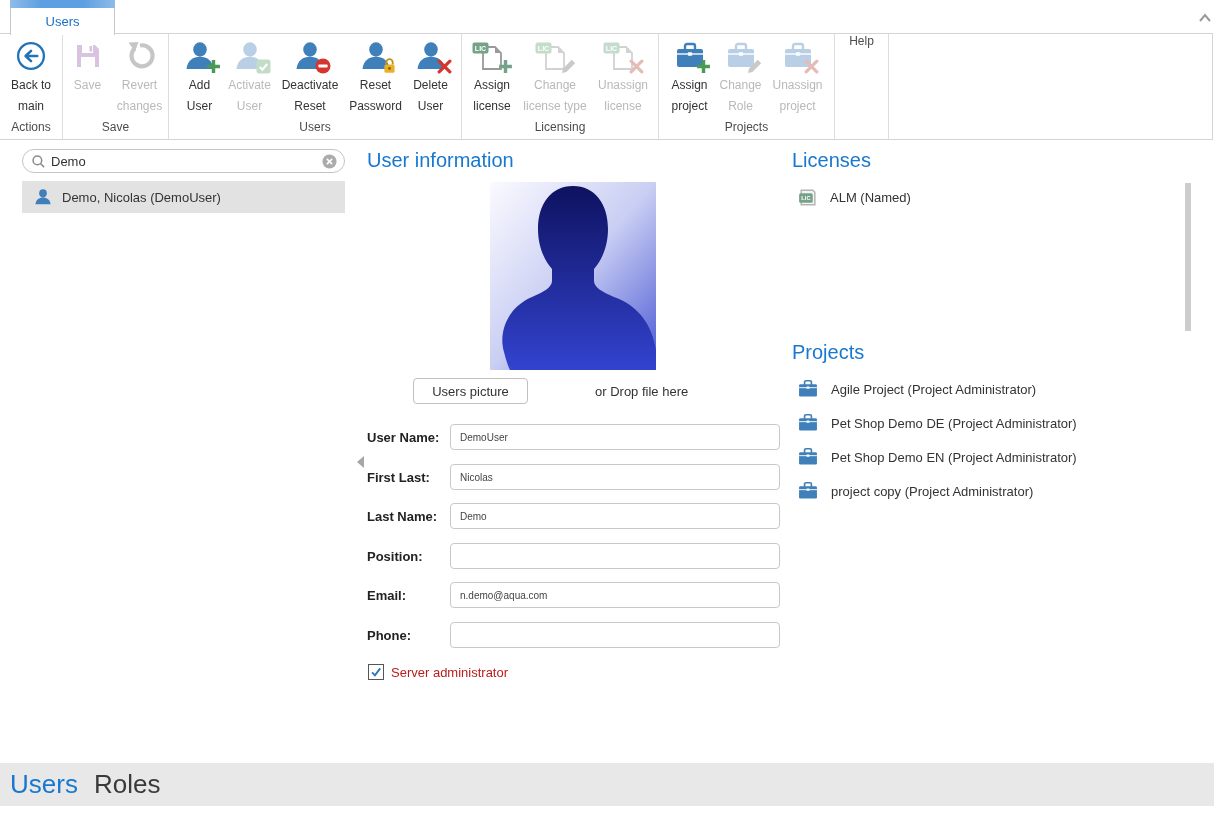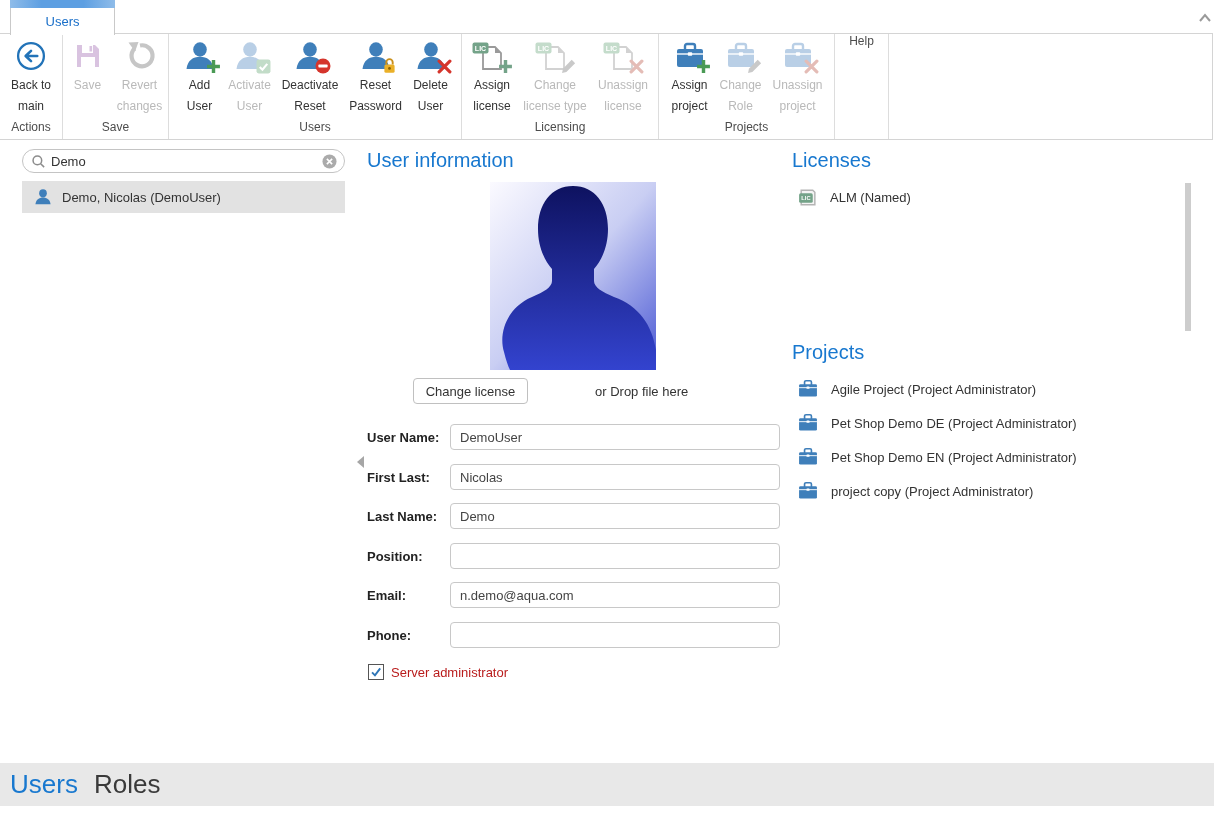--- a/index.html
+++ b/index.html
@@ -50,21 +50,21 @@
   
   .avatar { position:absolute; left:490px; top:182px; width:166px; height:188px; }
   .btn { position:absolute; border:1px solid #c0c0c0; border-radius:4px; background:#fff;
          font-size:13px; color:#333; text-align:center; cursor:pointer;
          font-family:"Liberation Sans", sans-serif; }
   .drop-hint { position:absolute; left:580px; top:384px; font-size:13px; color:#333;margin-left:15px; }
 
   
   .flabel { position:absolute; left:367px; font-size:13px; font-weight:bold; color:#222; }
   .finput { position:absolute; left:450px; width:330px; height:26px;
-            border:1px solid #c8c8c8; border-radius:4px; padding:0 9px; font-size:13px;
+            border:1px solid #c8c8c8; border-radius:4px; padding:0 9px; font-size:10px;
             color:#444; outline:none; font-family:"Liberation Sans", sans-serif; }
   .checkbox { position:absolute; left:368px; top:664px; width:16px; height:16px;
               border:1px solid #555; background:#fff; cursor:pointer; }
   .checkbox svg { width:14px; height:14px; display:block; margin:0 auto; }
   .cb-label { position:absolute; left:391px; top:665px; font-size:13px; color:#b91c1c; }
   .splitter { position:absolute; left:357px; top:456px; width:0; height:0;
               border-top:6px solid transparent; border-bottom:6px solid transparent;
               border-right:7px solid #a6a6a6; cursor:pointer; }
 
   
@@ -403,21 +403,21 @@
       <stop offset="1" stop-color="#3343cf"></stop>
     </linearGradient>
   </defs>
   <rect width="166" height="188" fill="url(#avbg)"></rect>
   <path d="M83,4 C61,4 48,22 48,47 C48,64 54,78 62,87 L62,99 C62,105 54,110 42,115
            C18,125 8,150 14,170 C16,178 18,184 20,188 L166,188 L166,168
            C162,143 149,124 124,115 C112,110 104,105 104,99 L104,87
            C112,78 118,64 118,47 C118,22 105,4 83,4 Z" fill="url(#avsil)"></path>
 </svg>
 
-<button class="btn" style="left:413px; top:378px; width:115px; height:26px">Change license</button>
+<button class="btn" style="left:413px; top:378px; width:115px; height:26px">Users picture</button>
 <span class="drop-hint">or Drop file here</span>
 
 <span class="flabel" style="top:430px">User Name:</span>
 <input class="finput" style="top: 424px;" value="DemoUser">
 
 <span class="flabel" style="top:470px">First Last:</span>
 <input class="finput" style="top: 464px;" value="Nicolas">
 
 <span class="flabel" style="top:509px">Last Name:</span>
 <input class="finput" style="top: 503px;" value="Demo">

